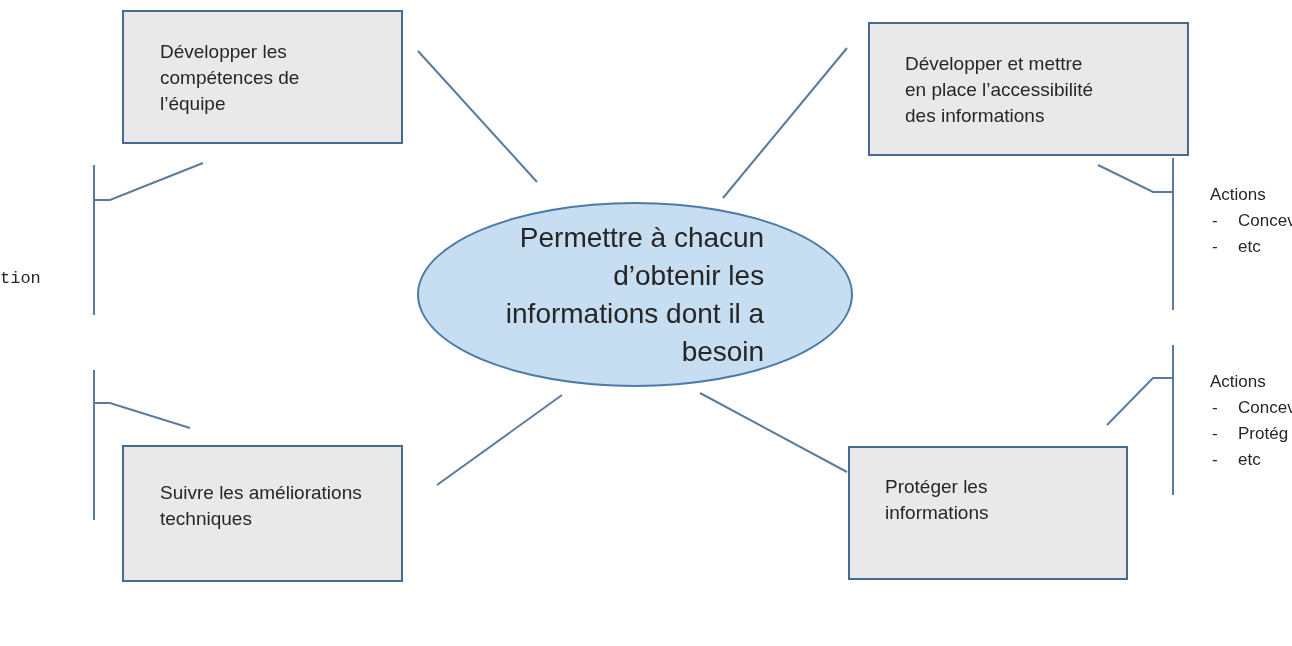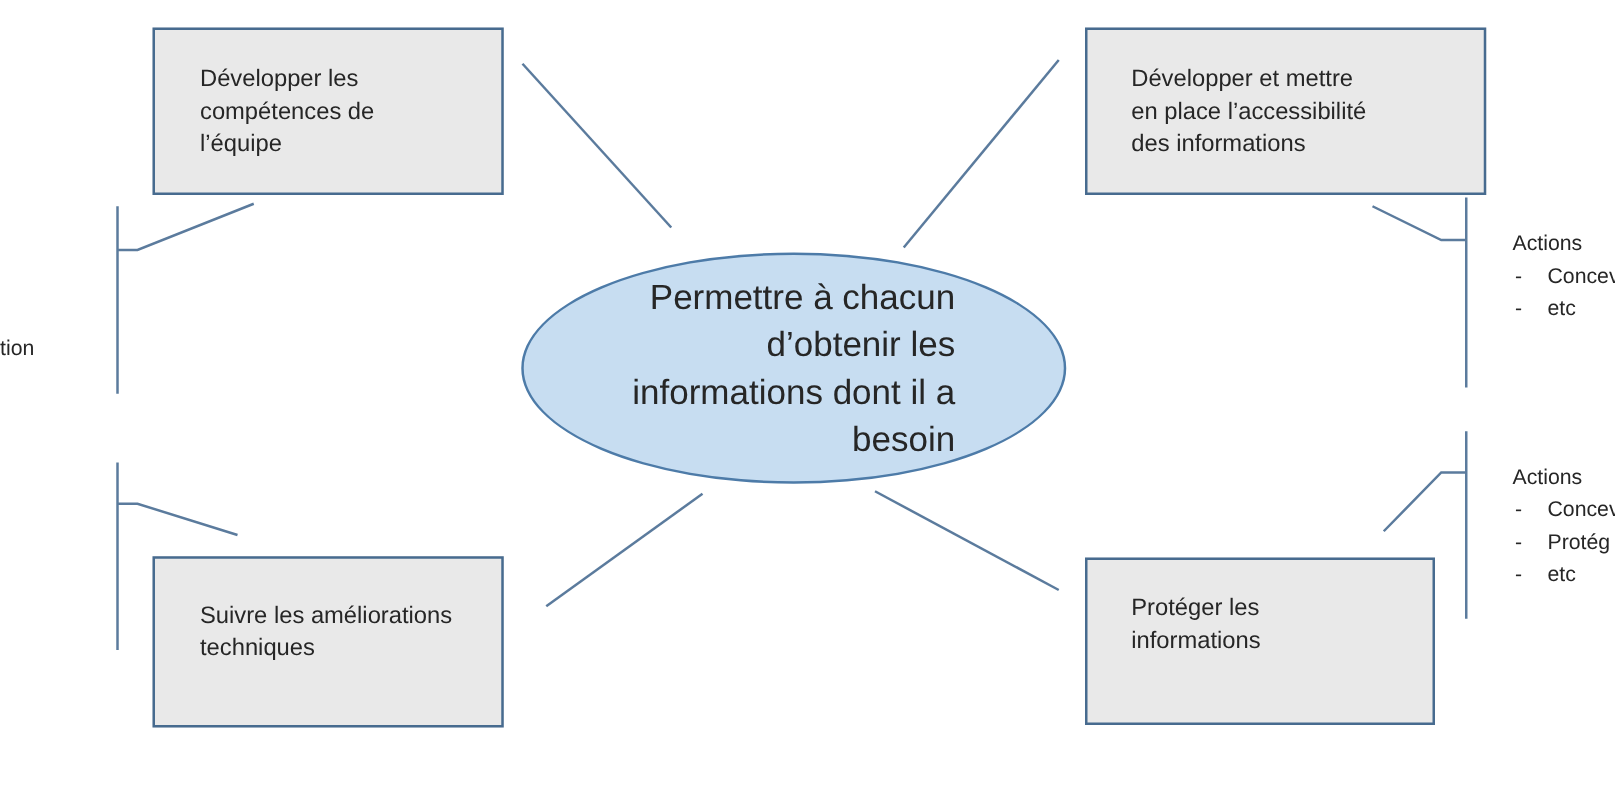--- a/index.html
+++ b/index.html
@@ -18,42 +18,42 @@
   }
   #connectors{position:absolute;left:0;top:0;width:1292px;height:646px;z-index:1;}
   #connectors line,#connectors polyline{
     stroke:var(--line);stroke-width:2;fill:none;
   }
   .node-box{
     position:absolute;z-index:2;box-sizing:border-box;
     background:var(--box-fill);border:2px solid var(--box-border);
     font-size:19px;line-height:26px;white-space:pre-line;
   }
-  .box-tl{left:122px;top:22px;width:281px;height:134px;padding:27px 14px 0 36px;}
+  .box-tl{left:122px;top:10px;width:281px;height:134px;padding:27px 14px 0 36px;}
   .box-tr{left:868px;top:22px;width:321px;height:134px;padding:27px 10px 0 35px;}
   .box-bl{left:122px;top:445px;width:281px;height:137px;padding:33px 14px 0 36px;}
-  .box-br{left:868px;top:446px;width:280px;height:134px;padding:26px 14px 0 35px;}
+  .box-br{left:848px;top:446px;width:280px;height:134px;padding:26px 14px 0 35px;}
   .center-ellipse{
     position:absolute;z-index:2;box-sizing:border-box;
     left:417px;top:202px;width:436px;height:185px;border-radius:50%;
     background:var(--ellipse-fill);border:2px solid var(--ellipse-border);
     display:flex;align-items:center;justify-content:center;
     text-align:right;font-size:28px;line-height:38px;white-space:pre-line;
   }
   .actions-block{
     position:absolute;z-index:2;width:130px;
     font-size:17px;line-height:26px;
   }
   .actions-top{left:1210px;top:182px;}
   .actions-bottom{left:1210px;top:369px;}
   .action-item{display:flex;}
   .action-item .dash{width:26px;flex:0 0 26px;margin-left:2px;}
   .edge-fragment{
     position:absolute;z-index:2;left:0px;top:266px;
-    font-size:17px;line-height:26px;white-space:nowrap;
+    font-size:17px;line-height:26px;white-space:nowrap;font-family:Liberation Mono, monospace;
   }
 </style>
 </head>
 <body>
 
 <svg id="connectors" viewBox="0 0 1292 646" xmlns="http://www.w3.org/2000/svg">
   <line x1="418" y1="51" x2="537" y2="182"></line>
   <line x1="847" y1="48" x2="723" y2="198"></line>
   <line x1="562" y1="395" x2="437" y2="485"></line>
   <line x1="700" y1="393" x2="847" y2="472"></line>

